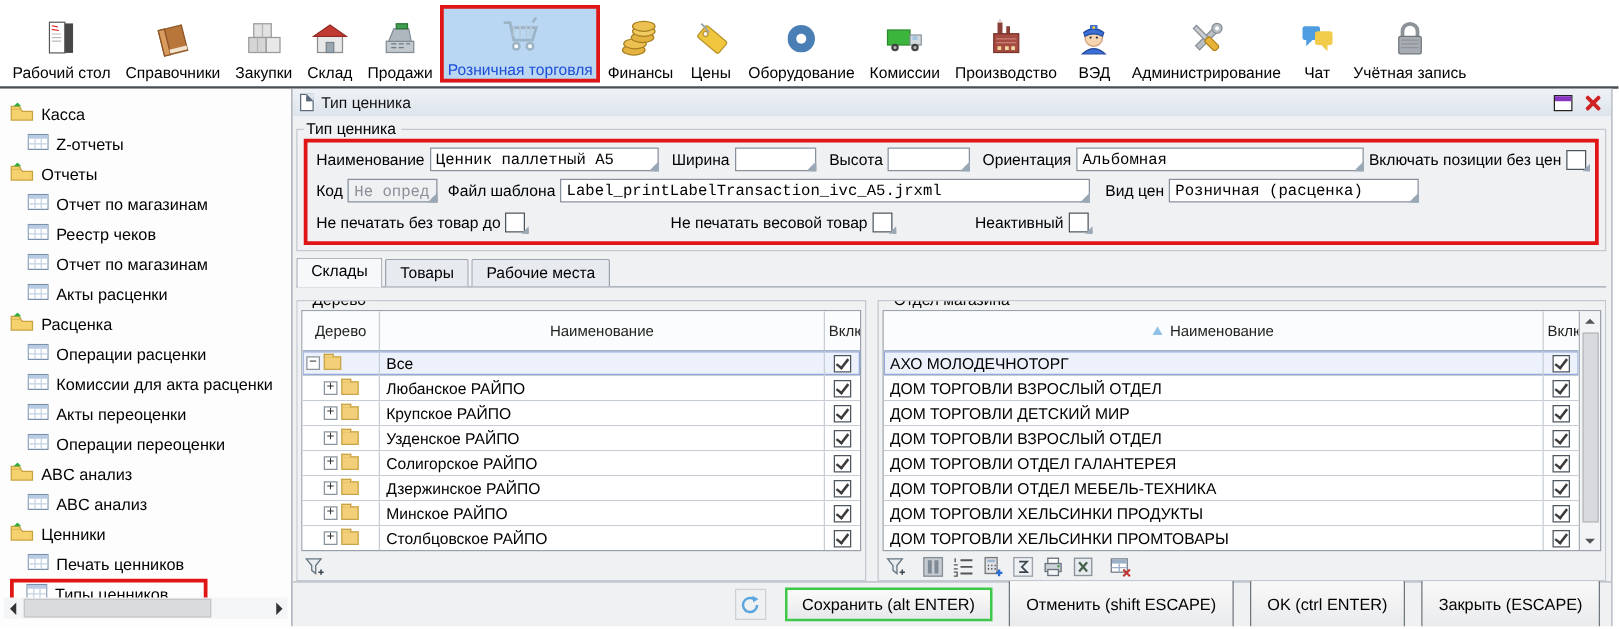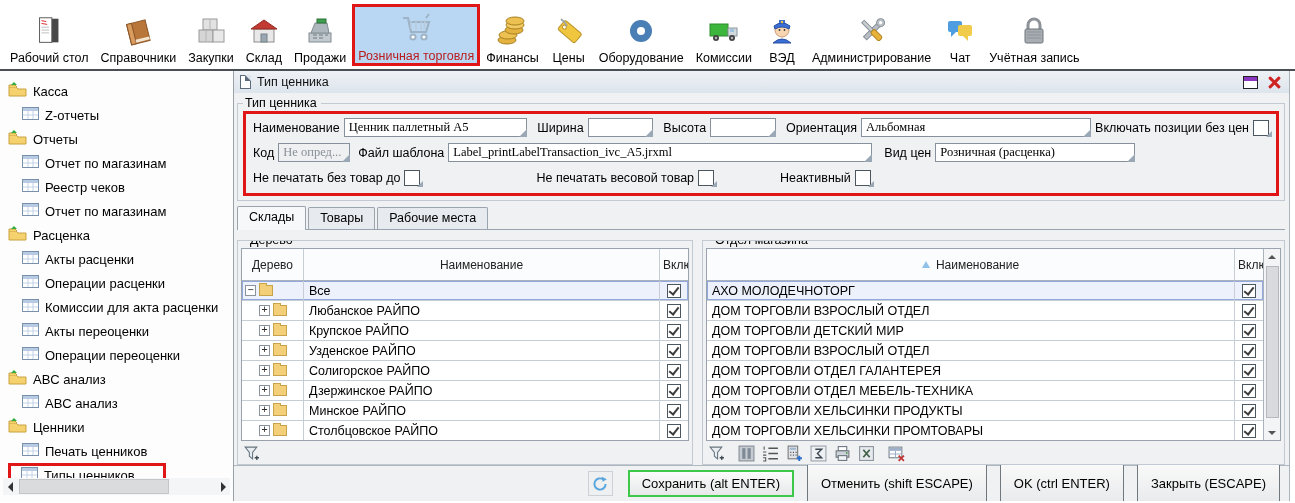--- a/index.html
+++ b/index.html
@@ -8,21 +8,21 @@
   .root { position:relative; width:1295px; height:503px; overflow:hidden; background:#fff; }
 
   
   .toolbar { display:flex; align-items:flex-end; height:71px; background:#fff;
              border-bottom:2px solid #4a4f55; padding:2px 2px 3px 4px; }
   .tb-item { display:flex; flex-direction:column; align-items:center; justify-content:flex-end;
              padding:2px 6px 1px; gap:2px; cursor:default; }
   .tb-item .ico { height:40px; display:flex; align-items:flex-end; justify-content:center; }
   .tb-item .lbl { font-size:12.5px; color:#000; white-space:nowrap; line-height:14px; }
   .tb-item.selected { background:#b9d6f2; border:3px solid #e01515; padding:0 3px 0; }
-  .tb-item.selected .lbl { color:#b91c1c; }
+  .tb-item.selected .lbl { color:#1d4ed8; }
 
   
   .body-row { display:flex; height:430px; }
 
   
   .sidebar { width:234px; flex-shrink:0; background:#fdfdfe; border-right:1px solid #98a0a8;
              padding-top:8px; position:relative; overflow:hidden; }
   .sb-row { height:24px; display:flex; align-items:center; gap:6px; padding-left:8px;
             font-size:13px; white-space:nowrap; }
   .sb-row.item { padding-left:8px; }
@@ -57,21 +57,21 @@
   .formbox { margin:10px 4px 0 3px; border:1px solid #c2c9d2; position:relative;
              padding:7px 5px 4px; flex-shrink:0; background:#f0f1f3; }
   .grp-label { position:absolute; top:-8px; left:5px; background:#f0f1f3; font-size:12.5px; padding:0 4px 0 2px; }
   .redbox { border:3px solid #e01515; padding:1px 7px 3px; }
   .frow { display:flex; align-items:center; height:25px; font-size:12.5px; gap:4px; white-space:nowrap; }
   .flabel { color:#000; }
   .fld { position:relative; display:inline-flex; }
   .fld::after { content:''; position:absolute; right:0; bottom:0; border:4px solid transparent;
                 border-right-color:#9aa7b5; border-bottom-color:#9aa7b5; }
   .fld input { height:19px; border:1px solid #87919d; background:#fff; font-size:12.5px;
-               font-family:Liberation Serif, serif; padding:0 4px; color:#000; width:100%; }
+               font-family:Liberation Mono, monospace; padding:0 4px; color:#000; width:100%; }
   .fld input:disabled { background:#eef0f2; color:#8a9098; }
   .cbx { width:16px; height:16px; border:1px solid #4c565f; background:#fff; position:relative; flex-shrink:0; }
   .cbx.small { width:14px; height:14px; }
   .cbx.checked::after { content:''; position:absolute; left:4px; top:1px; width:4px; height:8px;
         border-right:2px solid #3c3c3c; border-bottom:2px solid #3c3c3c; transform:rotate(38deg); }
   .cbx.small.checked::after { left:3px; top:0; }
   .cb-fold { position:relative; }
   .cb-fold::after { content:''; position:absolute; right:-4px; bottom:-2px; border:3px solid transparent;
                 border-right-color:#9aa7b5; border-bottom-color:#9aa7b5; }
 
@@ -258,20 +258,35 @@
             <circle cx="27" cy="25" r="3" fill="#444"></circle>
             <circle cx="11" cy="25" r="1.2" fill="#bbb"></circle>
             <circle cx="27" cy="25" r="1.2" fill="#bbb"></circle>
           </svg>
         </span>
       <span class="lbl">Комиссии</span>
     </div>
     <div class="tb-item">
       <span class="ico">
           <svg width="36" height="36" viewBox="0 0 36 36">
+            <rect x="11" y="5" width="4" height="11" fill="#8a4038"></rect>
+            <rect x="18" y="8" width="3" height="8" fill="#8a4038"></rect>
+            <rect x="8" y="14" width="20" height="15" fill="#a64b41" stroke="#7a332b"></rect>
+            <path d="M10 18 h16 M10 21 h16" stroke="#c97f75"></path>
+            <rect x="11" y="24" width="3" height="3" fill="#f3d7a0"></rect>
+            <rect x="17" y="24" width="3" height="3" fill="#f3d7a0"></rect>
+            <rect x="22" y="24" width="3" height="3" fill="#f3d7a0"></rect>
+            <path d="M12 4 q1 -2 2 0" stroke="#bbb" fill="none"></path>
+          </svg>
+        </span>
+      <span class="lbl">Производство</span>
+    </div>
+    <div class="tb-item">
+      <span class="ico">
+          <svg width="36" height="36" viewBox="0 0 36 36">
             <circle cx="18" cy="17" r="7" fill="#f7d5b0" stroke="#cf9d78"></circle>
             <path d="M10 13 q8 -6 16 0 l-1 3 q-7 -4 -14 0 z" fill="#3a6fd8" stroke="#274ea0"></path>
             <rect x="15" y="7" width="6" height="3" fill="#3a6fd8"></rect>
             <circle cx="18" cy="9" r="1.2" fill="#f0c63e"></circle>
             <path d="M9 30 q9 -8 18 0 z" fill="#3a6fd8" stroke="#274ea0"></path>
             <circle cx="15.5" cy="17" r="0.9" fill="#333"></circle>
             <circle cx="20.5" cy="17" r="0.9" fill="#333"></circle>
           </svg>
         </span>
       <span class="lbl">ВЭД</span>
@@ -367,37 +382,37 @@
       <div class="sb-row item">
         <span class="sb-plain">
             <span class="ico"><svg width="17" height="13" viewBox="0 0 17 13">
                 <rect x="0.5" y="0.5" width="16" height="12" fill="#fff" stroke="#7a91ac"></rect>
                 <rect x="1" y="1" width="15" height="3" fill="#b9cbe2"></rect>
                 <path d="M1 8 h15 M6 4 v8 M11 4 v8" stroke="#c3d2e4"></path>
               </svg></span>
         <span>Отчет по магазинам</span>
           </span>
       </div>
+      <div class="sb-row item">
+        <span class="sb-plain">
+            <span class="ico"><svg width="17" height="13" viewBox="0 0 17 13">
+                <rect x="0.5" y="0.5" width="16" height="12" fill="#fff" stroke="#7a91ac"></rect>
+                <rect x="1" y="1" width="15" height="3" fill="#b9cbe2"></rect>
+                <path d="M1 8 h15 M6 4 v8 M11 4 v8" stroke="#c3d2e4"></path>
+              </svg></span>
+        <span>Акты расценки</span>
+          </span>
+      </div>
       <div class="sb-row">
         <span class="ico"><svg width="19" height="15" viewBox="0 0 19 15">
               <path d="M1 5 h7 l2 2 h8 v7 h-17 z" fill="#f5d26e" stroke="#c9a23e"></path>
               <path d="M1 5 v-2 h6 l2 2" fill="#f5d26e" stroke="#c9a23e"></path>
               <polygon points="3,3 9,3 6,0" fill="#2fae3f"></polygon>
             </svg></span>
         <span>Расценка</span>
-      </div>
-      <div class="sb-row item">
-        <span class="sb-plain">
-            <span class="ico"><svg width="17" height="13" viewBox="0 0 17 13">
-                <rect x="0.5" y="0.5" width="16" height="12" fill="#fff" stroke="#7a91ac"></rect>
-                <rect x="1" y="1" width="15" height="3" fill="#b9cbe2"></rect>
-                <path d="M1 8 h15 M6 4 v8 M11 4 v8" stroke="#c3d2e4"></path>
-              </svg></span>
-        <span>Акты расценки</span>
-          </span>
       </div>
       <div class="sb-row item">
         <span class="sb-plain">
             <span class="ico"><svg width="17" height="13" viewBox="0 0 17 13">
                 <rect x="0.5" y="0.5" width="16" height="12" fill="#fff" stroke="#7a91ac"></rect>
                 <rect x="1" y="1" width="15" height="3" fill="#b9cbe2"></rect>
                 <path d="M1 8 h15 M6 4 v8 M11 4 v8" stroke="#c3d2e4"></path>
               </svg></span>
         <span>Операции расценки</span>
           </span>

